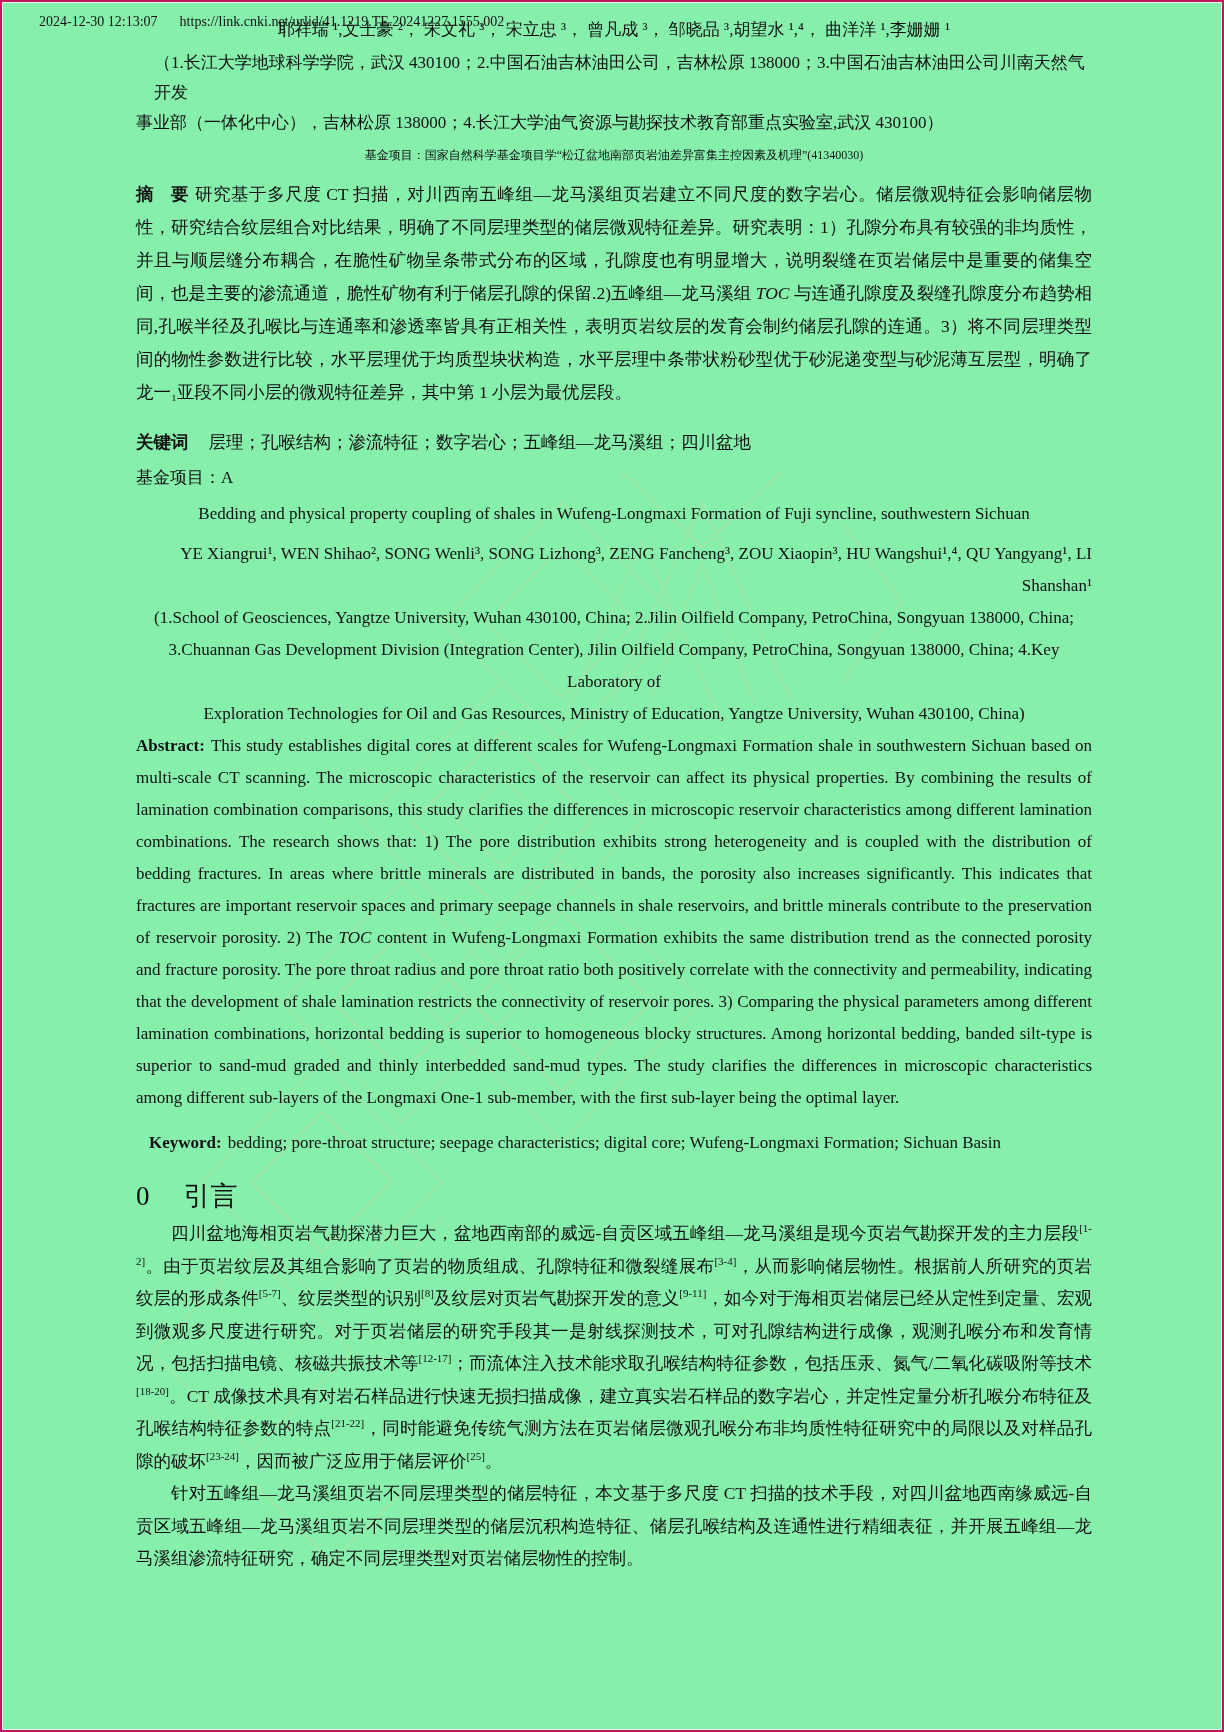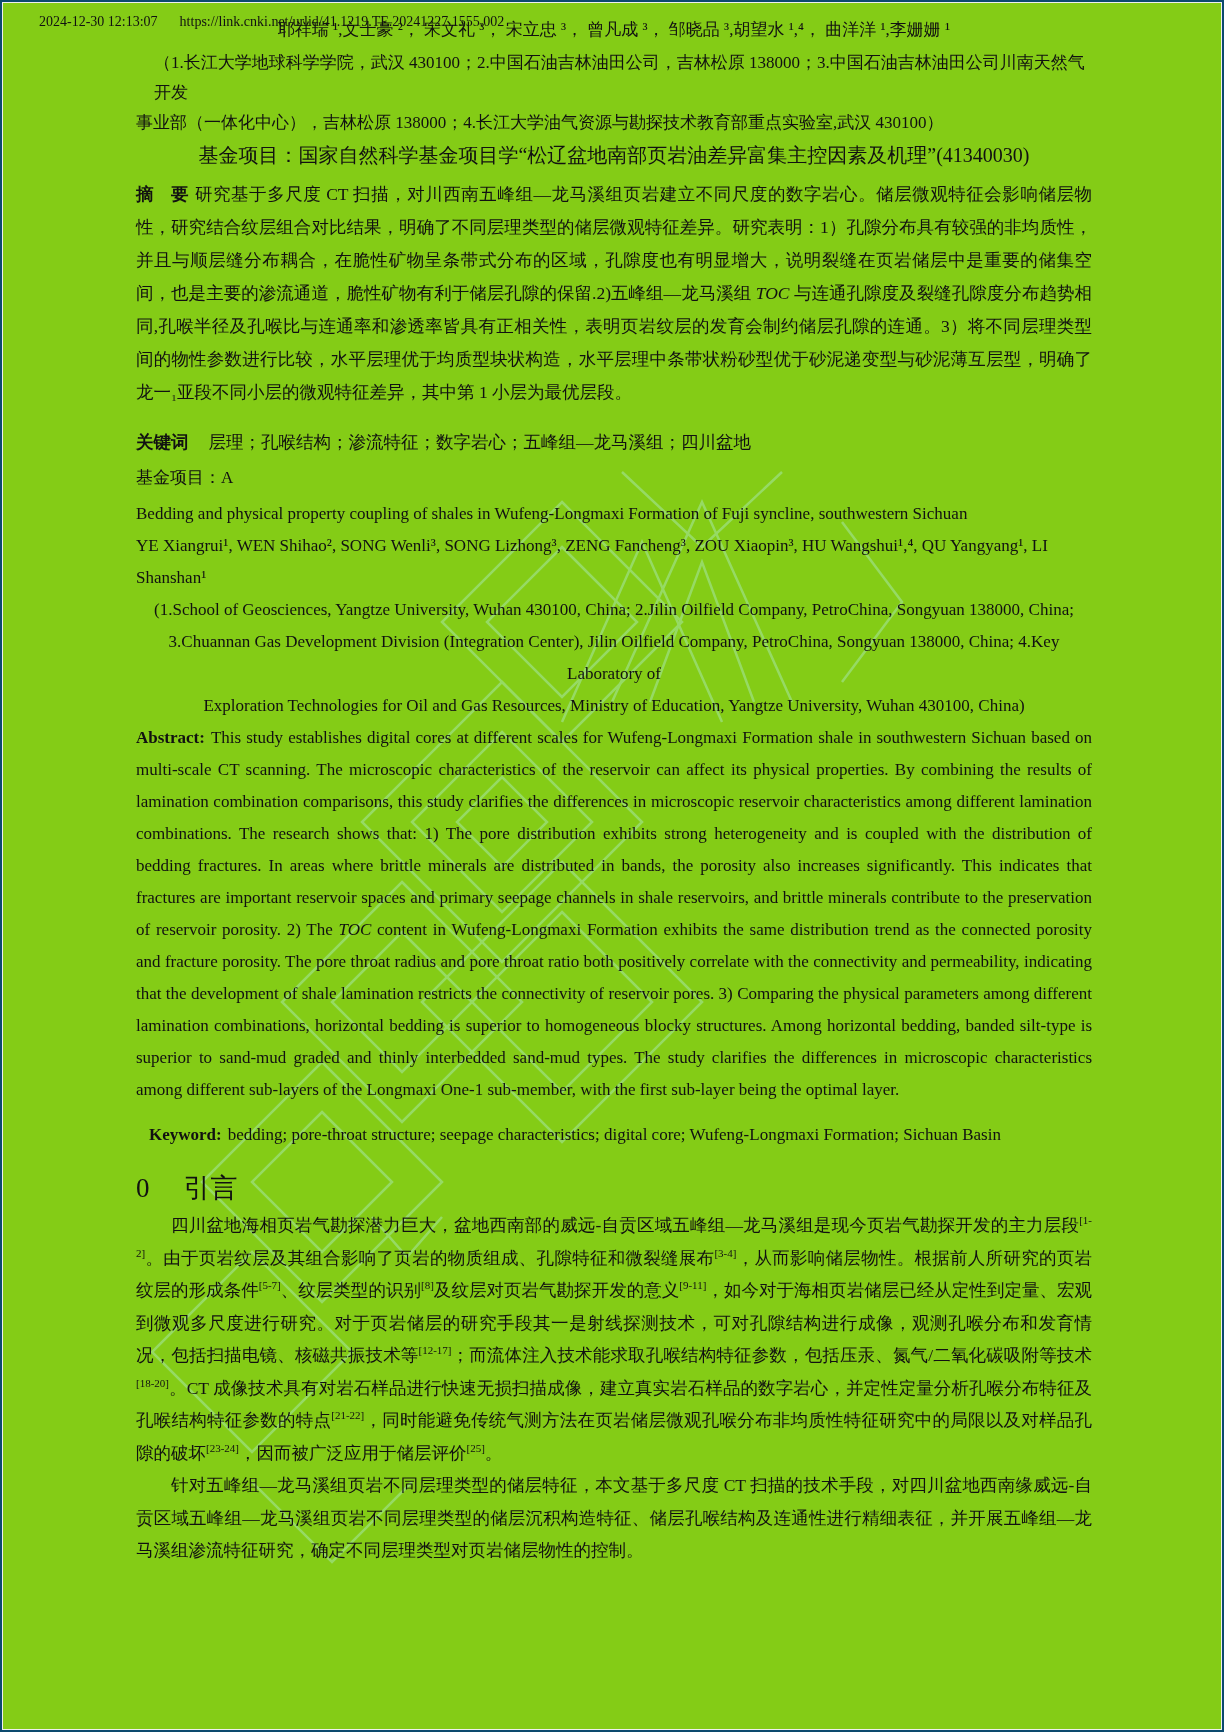--- a/index.html
+++ b/index.html
@@ -6,22 +6,22 @@
   body{
     width:1224px;height:1732px;
     background:#f5f5f5;
     font-family:"Liberation Serif","DejaVu Serif",serif;
     color:#111;
     position:relative;
     overflow:hidden;
   }
   .page{
     position:absolute;inset:0;
-    background:#84cc16;
-    border:2px solid #0c4a6e;
+    background:#86efac;
+    border:2px solid #be185d;
     box-shadow:inset 0 0 0 1px #efefef;
   }
   .watermark{
     position:absolute;inset:0;
     pointer-events:none;
     z-index:0;
   }
   .page-header{
     position:absolute;top:12px;left:37px;
     font-size:14px;z-index:2;
@@ -35,32 +35,32 @@
     font-size:31px;font-weight:bold;
     text-align:center;line-height:44px;
     letter-spacing:1px;
   }
   .authors-zh{
     margin:16px 0 0 0;font-size:17px;text-align:center;line-height:24px;
   }
   .affil-zh{margin:6px 0 0 0;font-size:17px;line-height:30px;}
   .affil-zh .affil-line{display:block;}
   .affil-zh .affil-line:first-child{padding-left:18px;}
-  .funding{margin:2px 0 0 0;font-size:20px;text-align:center;line-height:30px;}
+  .funding{margin:2px 0 0 0;font-size:12px;text-align:center;line-height:30px;}
   .abstract-zh{
     margin:8px 0 0 0;font-size:17.5px;line-height:33px;
     text-align:justify;text-align-last:left;
   }
   .abstract-zh .label{font-weight:bold;letter-spacing:6px;}
   .keywords-zh{margin:18px 0 0 0;font-size:17.5px;line-height:30px;}
   .keywords-zh .label{font-weight:bold;margin-right:20px;}
   .clc-row{margin:4px 0 0 0;font-size:17px;line-height:33px;display:flex;}
   .clc-row .clc{width:420px;}
-  .title-en{margin:4px 0 0 0;font-size:17px;line-height:32px;}
-  .authors-en{margin:0;font-size:17px;text-align:left;line-height:32px;}
+  .title-en{margin:4px 0 8px 0;font-size:17px;text-align:center;line-height:32px;}
+  .authors-en{margin:0;font-size:17px;text-align:right;line-height:32px;}
   .affil-en{margin:0;font-size:17px;text-align:center;line-height:32px;}
   .abstract-en{
     margin:0;font-size:17px;line-height:32px;
     text-align:justify;text-align-last:left;
   }
   .abstract-en .label,.keywords-en .label{font-weight:bold;margin-right:6px;}
   .keywords-en{margin:13px;font-size:17px;line-height:32px;}
   .section-heading{
     margin:16px 0 0 0;font-size:27px;font-weight:normal;line-height:42px;
     display:flex;gap:34px;

